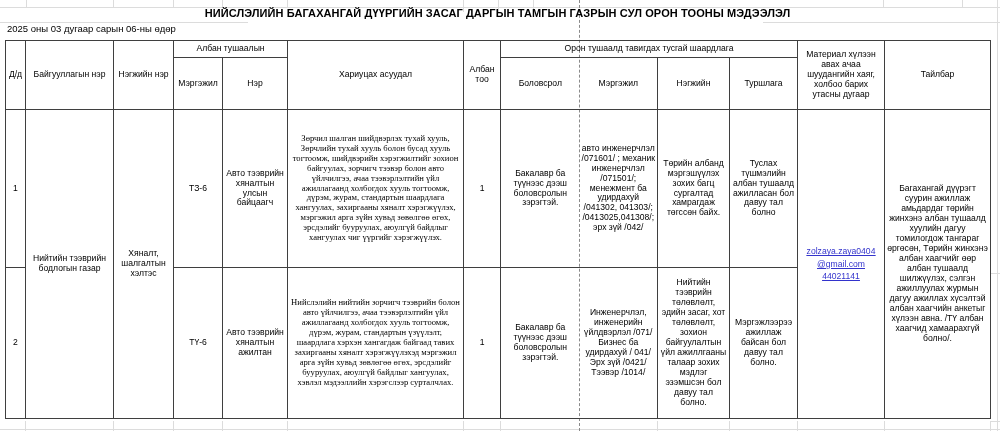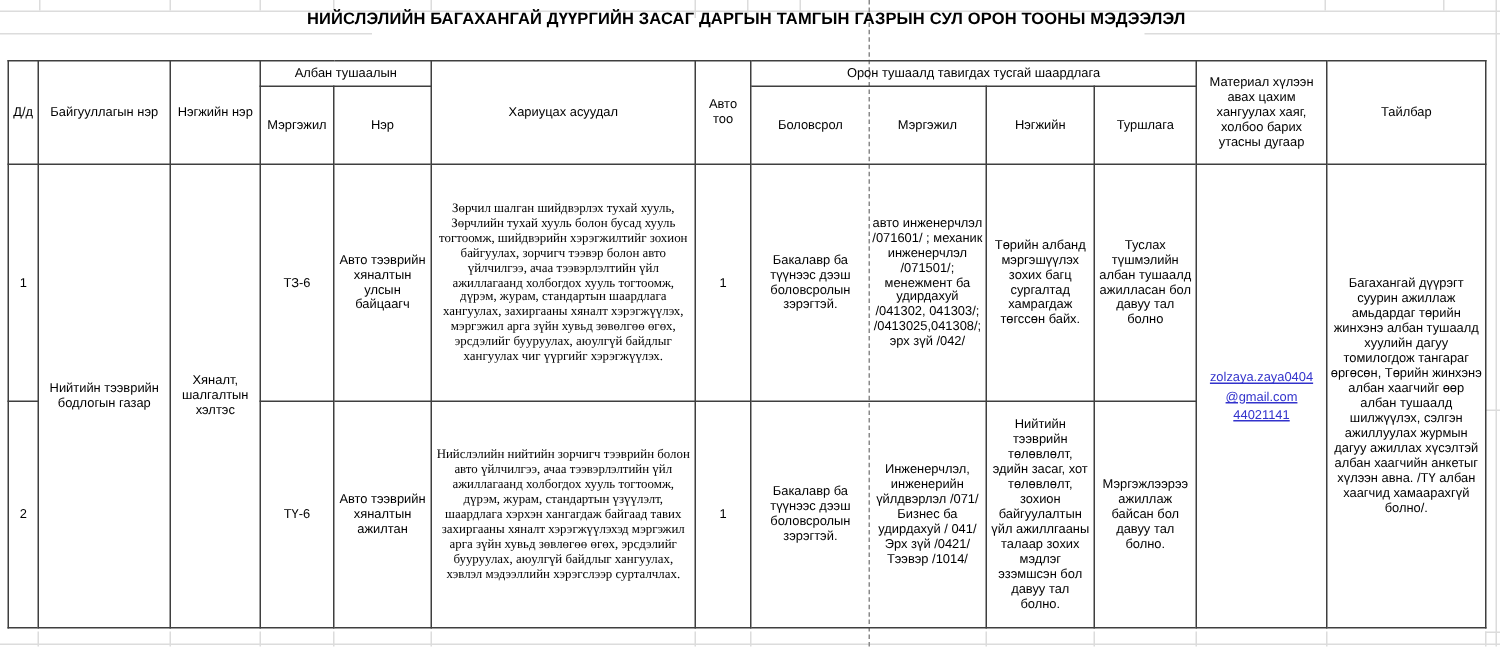--- a/index.html
+++ b/index.html
@@ -27,21 +27,21 @@
   tr.hrow1{height:17px;}
   tr.hrow2{height:52px;}
   tr.brow1{height:158px;}
   tr.brow2{height:151px;}
   td.duties{text-align:left;padding:2px 3px;font-family:Liberation Serif, serif;}
   
   .no-r{border-right:none !important;}
   .no-l{border-left:none !important;}
 
   a.contact{color:#3333cc;text-decoration:underline;display:block;line-height:1.45;}
-  a.contact span{display:block;}
+  a.contact span{display:block;text-decoration:underline;}
 </style>
 </head>
 <body>
 
 <div id="stage">
 
   <div id="gridlines">
       <div class="grid-h" style="top: 7px; left: 0px; width: 1000px;"></div>
       <div class="grid-h" style="top: 22px; left: 0px; width: 248px;"></div>
       <div class="grid-h" style="top: 22px; left: 763px; width: 237px;"></div>
@@ -68,20 +68,21 @@
       <div class="grid-v" style="left: 500px; top: 421px; height: 10px;"></div>
       <div class="grid-v" style="left: 657px; top: 421px; height: 10px;"></div>
       <div class="grid-v" style="left: 729px; top: 421px; height: 10px;"></div>
       <div class="grid-v" style="left: 797px; top: 421px; height: 10px;"></div>
       <div class="grid-v" style="left: 884px; top: 421px; height: 10px;"></div>
       <div class="grid-v" style="left: 990px; top: 421px; height: 10px;"></div>
     </div>
   <div class="pagebreak"></div>
 
   <div class="doc-title">НИЙСЛЭЛИЙН БАГАХАНГАЙ ДҮҮРГИЙН ЗАСАГ ДАРГЫН ТАМГЫН ГАЗРЫН СУЛ ОРОН ТООНЫ МЭДЭЭЛЭЛ</div>
+  <div class="doc-date">2025 оны  03 дугаар сарын 06-ны өдөр</div>
 
   <table class="vac">
     <colgroup>
       <col style="width:20px">
         <col style="width:88px">
         <col style="width:60px">
       <col style="width:49px">
         <col style="width:65px">
         <col style="width:176px">
       <col style="width:37px">
@@ -92,23 +93,23 @@
         <col style="width:87px">
       <col style="width:106px">
     </colgroup>
     <thead>
       <tr class="hrow1">
         <th rowspan="2">Д/д</th>
         <th rowspan="2">Байгууллагын нэр</th>
         <th rowspan="2">Нэгжийн нэр</th>
         <th colspan="2">Албан тушаалын</th>
         <th rowspan="2">Хариуцах  асуудал</th>
-        <th rowspan="2">Авто тоо</th>
+        <th rowspan="2">Албан тоо</th>
         <th colspan="4">Орон тушаалд тавигдах тусгай шаардлага</th>
-        <th rowspan="2">Материал хүлээн авах цахим хангуулах хаяг, холбоо барих утасны дугаар</th>
+        <th rowspan="2">Материал хүлээн авах ачаа шуудангийн хаяг, холбоо барих утасны дугаар</th>
         <th rowspan="2">Тайлбар</th>
       </tr>
       <tr class="hrow2">
         <th>Мэргэжил</th>
         <th>Нэр</th>
         <th class="no-r">Боловсрол</th>
         <th class="no-l">Мэргэжил</th>
         <th>Нэгжийн</th>
         <th>Туршлага</th>
       </tr>

